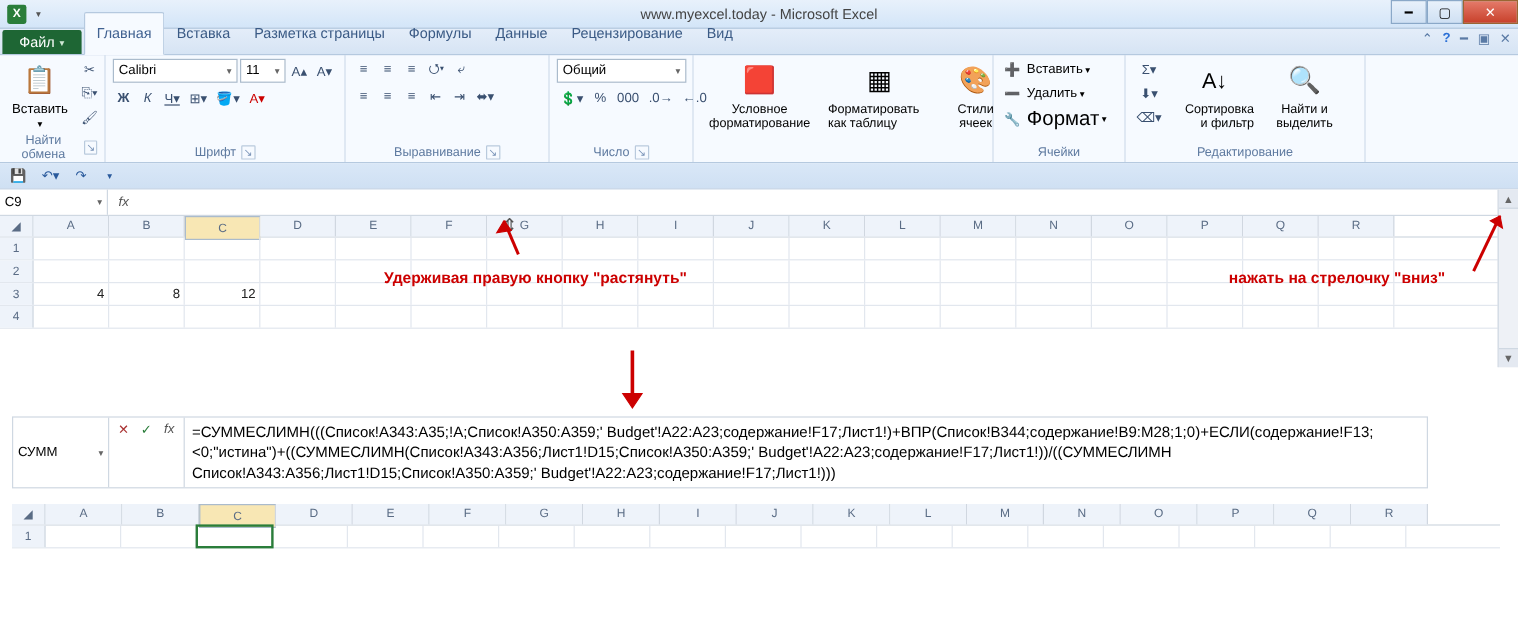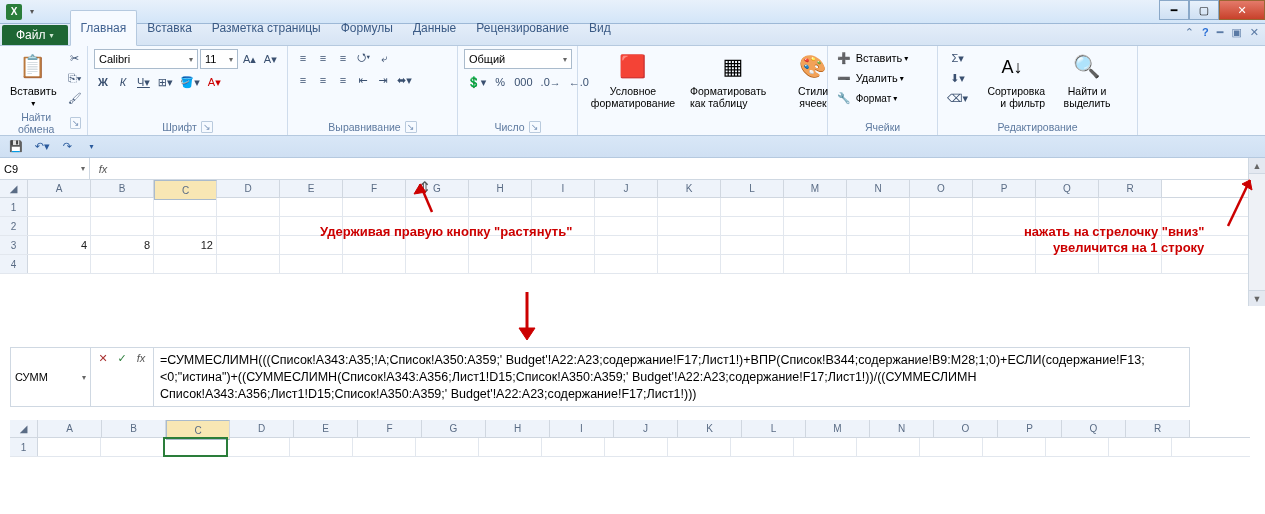--- a/index.html
+++ b/index.html
@@ -80,20 +80,21 @@
 .vscroll{position:absolute;right:0;top:158px;width:17px;height:148px;background:#eef1f6;border-left:1px solid #cfd8e2}
 .vscroll .up,.vscroll .dn{height:16px;display:flex;align-items:center;justify-content:center;font-size:9px;color:#666;background:#e4e9f1;border-bottom:1px solid #cfd8e2}
 .vscroll .dn{border-top:1px solid #cfd8e2;border-bottom:none;position:absolute;bottom:0;width:100%}
 </style>
 </head>
 <body>
 
 <div class="titlebar">
   <div class="excel-icon">X</div>
   <span class="dd">▾</span>
+  <div class="title">www.myexcel.today  -  Microsoft Excel</div>
   <div class="winbtns">
     <div class="winbtn">━</div>
     <div class="winbtn">▢</div>
     <div class="winbtn close">✕</div>
   </div>
 </div>
 
 <div class="tabsrow">
   <div class="file-tab">
       <span>Файл</span>
@@ -232,21 +233,21 @@
           <span style="font-size:11px">Вставить</span>
           <span style="font-size:8px">▾</span>
         </div>
       <div class="smallrow">
           <span class="smbtn">➖</span>
           <span style="font-size:11px">Удалить</span>
           <span style="font-size:8px">▾</span>
         </div>
       <div class="smallrow">
           <span class="smbtn">🔧</span>
-          <span style="font-size:10px">Формат</span>
+          <span style="font-size:17px">Формат</span>
           <span style="font-size:8px">▾</span>
         </div>
     </div>
     <div class="group-title">
         <span>Ячейки</span>
       </div>
   </div>
 
   <div class="group" style="width:200px">
     <div class="group-body">
@@ -412,21 +413,20 @@
 <div class="anno" style="left:320px;top:224px">
   <div>Удерживая правую кнопку "растянуть"</div>
 </div>
 
 <svg class="arrow" style="left:1222px;top:172px;width:40px;height:60px">
     <line x1="6" y1="54" x2="28" y2="8" stroke="#c00" stroke-width="2.5"></line>
     <polygon points="28,8 20,12 30,18"></polygon>
   </svg>
 <div class="anno" style="left:1024px;top:224px;text-align:right">
   <div>нажать на стрелочку "вниз"</div>
-  <div>увеличится на 1 строку</div>
 </div>
 
 <svg class="arrow" style="left:512px;top:288px;width:30px;height:56px">
     <line x1="15" y1="4" x2="15" y2="44" stroke="#c00" stroke-width="3"></line>
     <polygon points="15,52 7,40 23,40"></polygon>
   </svg>
 
 <div class="fbar2">
   <div class="namebox">
       <span>СУММ</span>

